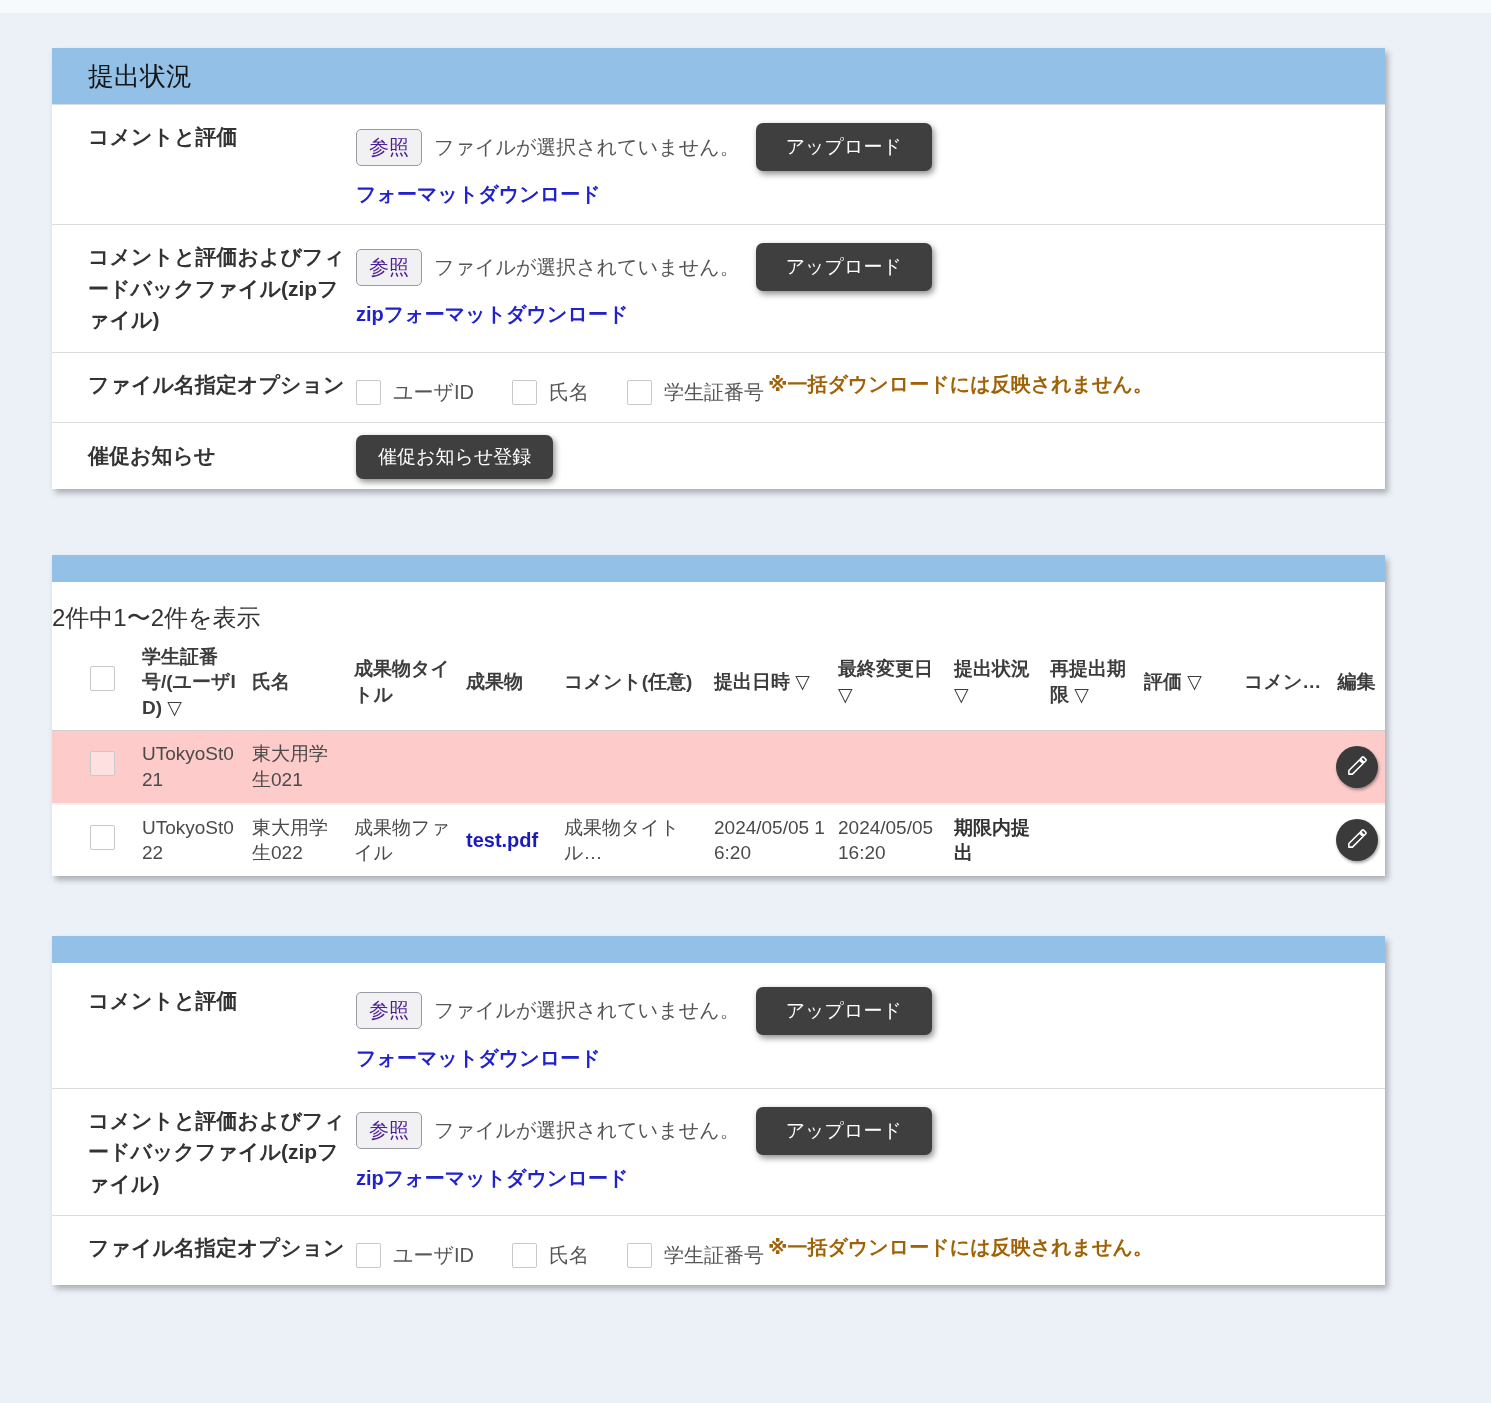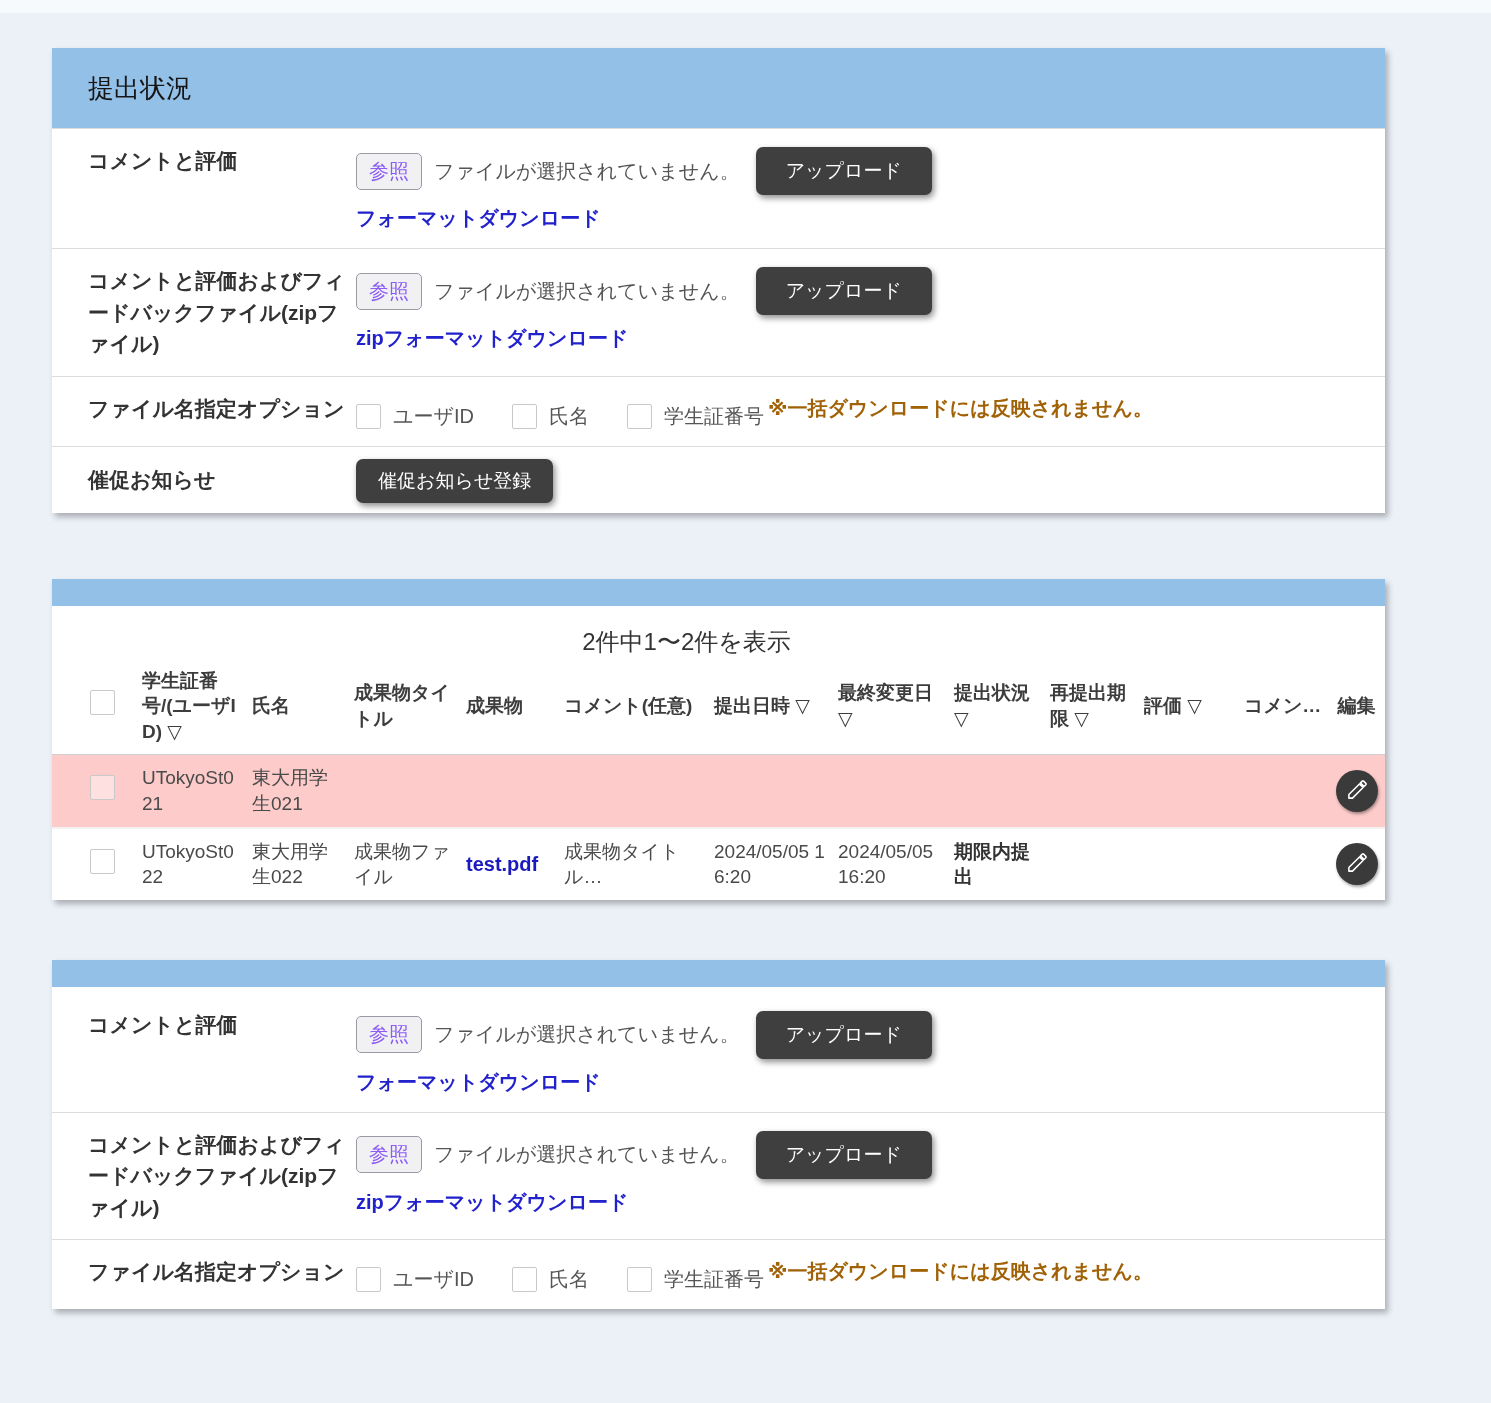--- a/index.html
+++ b/index.html
@@ -13,21 +13,21 @@
   .top-strip { height:13px; background:#f7fafc; }
 
   .panel {
     width:1333px;
     margin-left:52px;
     background:#ffffff;
     box-shadow:3px 4px 6px rgba(0,0,0,0.28);
   }
   .panel-header {
     background:#93c0e7;
-    height:80px;
+    height:56px;
     display:flex;
     align-items:center;
     padding-left:36px;
     font-size:26px;
     color:#161616;
   }
   .blue-bar { background:#93c0e7; height:27px; }
 
   
   .frow {
@@ -59,21 +59,21 @@
   }
   .btn-dark.small { padding:9px 22px; }
 
   .upload-line { display:flex; align-items:center; margin-bottom:10px; }
   .btn-browse {
     background:#f1f1f4;
     border:1px solid #9a9aa5;
     border-radius:5px;
     font-size:20px;
     font-family:inherit;
-    color:#8b5cf6;
+    color:#4c1d95;
     padding:4px 12px;
     cursor:pointer;
     text-align:center;
   }
   .file-msg { color:#555; font-size:20px; margin:0 16px 0 12px; white-space:nowrap; }
   .format-link {
     color:#2222cc;
     font-weight:bold;
     font-size:20px;
     text-decoration:none;
@@ -96,21 +96,21 @@
     color:#a16207;
     font-weight:bold;
     font-size:20px;
     position:relative;
     top:-8px;
     white-space:nowrap;
   }
 
   
   .count-line {
-    text-align:center;
+    text-align:left;
     font-size:24px;
     color:#333;
     padding:20px 64px 0 0;
   }
   table { width:100%; border-collapse:collapse; table-layout:fixed;padding-left:36px; }
   th, td {
     font-size:19px;
     line-height:1.35;
     text-align:left;
     vertical-align:middle;

